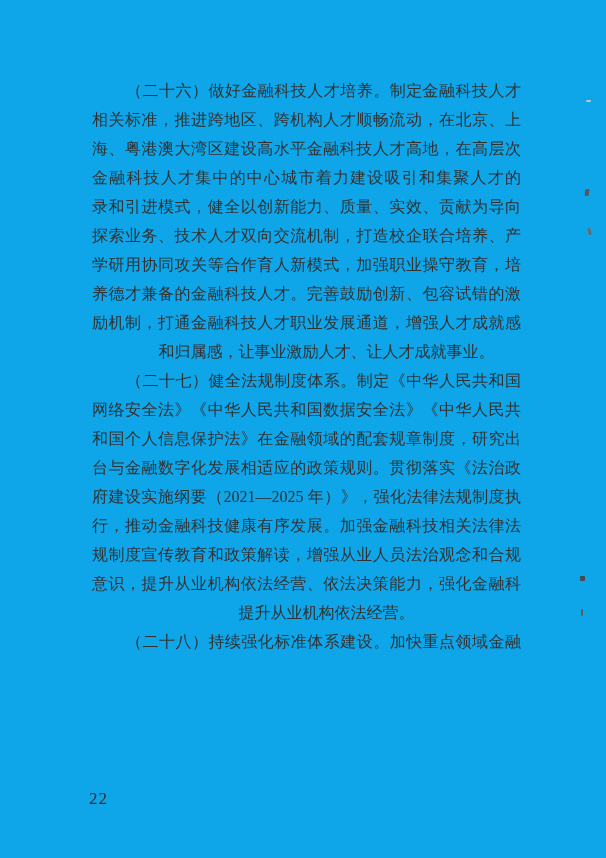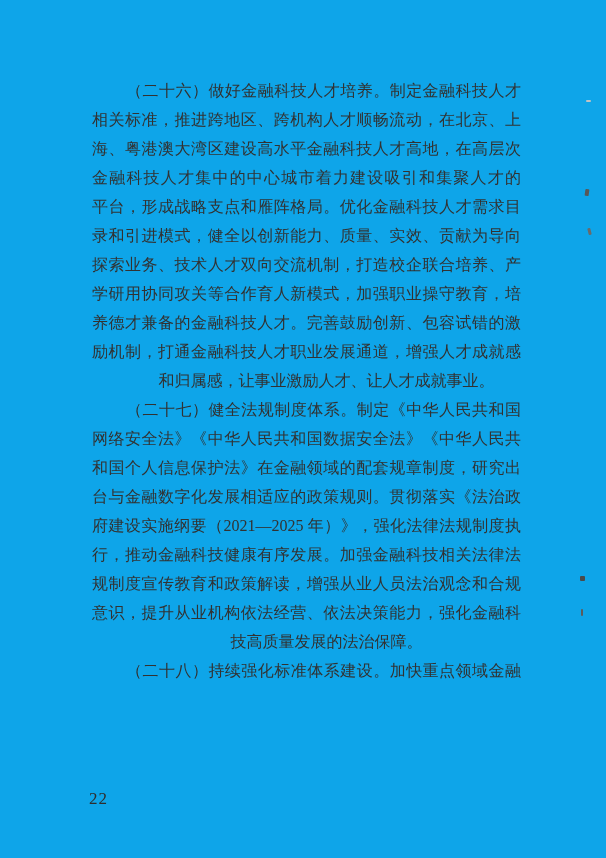--- a/index.html
+++ b/index.html
@@ -60,36 +60,35 @@
 </style>
 </head>
 <body>
 
 <div class="page">
   <div class="content">
       <div class="line first just">（二十六）做好金融科技人才培养。制定金融科技人才</div>
       <div class="line just">相关标准，推进跨地区、跨机构人才顺畅流动，在北京、上</div>
       <div class="line just">海、粤港澳大湾区建设高水平金融科技人才高地，在高层次</div>
       <div class="line just">金融科技人才集中的中心城市着力建设吸引和集聚人才的</div>
-      <div class="line just">平台，形成战略支点和雁阵格局。优化金融科技人才需求目</div>
       <div class="line just">录和引进模式，健全以创新能力、质量、实效、贡献为导向</div>
       <div class="line just">探索业务、技术人才双向交流机制，打造校企联合培养、产</div>
       <div class="line just">学研用协同攻关等合作育人新模式，加强职业操守教育，培</div>
       <div class="line just">养德才兼备的金融科技人才。完善鼓励创新、包容试错的激</div>
       <div class="line just">励机制，打通金融科技人才职业发展通道，增强人才成就感</div>
       <div class="line end">和归属感，让事业激励人才、让人才成就事业。</div>
       <div class="line first just">（二十七）健全法规制度体系。制定《中华人民共和国</div>
       <div class="line just">网络安全法》《中华人民共和国数据安全法》《中华人民共</div>
       <div class="line just">和国个人信息保护法》在金融领域的配套规章制度，研究出</div>
       <div class="line just">台与金融数字化发展相适应的政策规则。贯彻落实《法治政</div>
       <div class="line just">府建设实施纲要（2021—2025 年）》，强化法律法规制度执</div>
       <div class="line just">行，推动金融科技健康有序发展。加强金融科技相关法律法</div>
       <div class="line just">规制度宣传教育和政策解读，增强从业人员法治观念和合规</div>
       <div class="line just">意识，提升从业机构依法经营、依法决策能力，强化金融科</div>
-      <div class="line end">技高质量发展的法治保障。</div>
+      <div class="line end">提升从业机构依法经营。</div>
       <div class="line first just">（二十八）持续强化标准体系建设。加快重点领域金融</div>
     </div>
 
   <div class="page-number">22</div>
 
   <div class="speck a1"></div>
   <div class="speck a2"></div>
   <div class="speck a3"></div>
   <div class="speck a4"></div>
   <div class="speck a5"></div>

